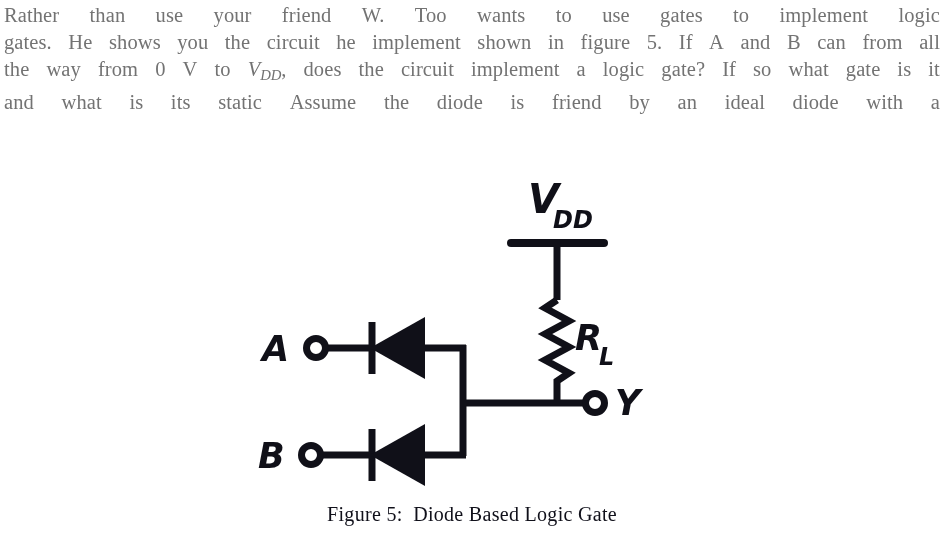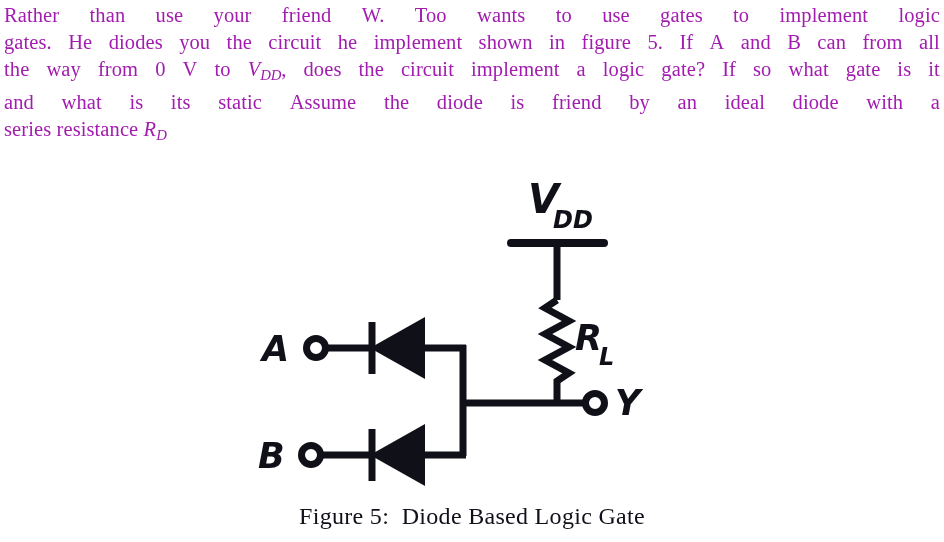--- a/index.html
+++ b/index.html
@@ -20,21 +20,21 @@
   #problem-text {
     position: absolute;
     left: 4px;
     top: 2px;
     width: 936px;
     font-size: 20.5px;
     line-height: 27px;
     text-align: justify;
     text-justify: inter-word;
     letter-spacing: 0.1px;
-    color: #a21caf;
+    color: #737373;
   }
   #problem-text .ln {
     display: block;
     white-space: nowrap;
   }
   
   #problem-text .ln.just {
     display: flex;
     justify-content: space-between;
     white-space: normal;
@@ -77,21 +77,21 @@
   .ckt-label-v    { font-size: 40px; }
   .ckt-label-sub  { font-size: 24px; }
 
   
   #figure-caption {
     position: absolute;
     left: 0;
     top: 503px;
     width: 944px;
     text-align: center;
-    font-size: 24px;
+    font-size: 20px;
     letter-spacing: 0.3px;
     color: #10101a;
   }
 </style>
 </head>
 <body>
 
 <div id="problem-text">
     <span class="ln just">
       <span>Rather</span>
@@ -105,21 +105,21 @@
       <span>to</span>
       <span>use</span>
       <span>gates</span>
       <span>to</span>
       <span>implement</span>
       <span>logic</span>
     </span>
     <span class="ln just">
       <span>gates.</span>
       <span>He</span>
-      <span>diodes</span>
+      <span>shows</span>
       <span>you</span>
       <span>the</span>
       <span>circuit</span>
       <span>he</span>
       <span>implement</span>
       <span>shown</span>
       <span>in</span>
       <span>figure</span>
       <span>5.</span>
       <span>If</span>
@@ -163,21 +163,20 @@
       <span>diode</span>
       <span>is</span>
       <span>friend</span>
       <span>by</span>
       <span>an</span>
       <span>ideal</span>
       <span>diode</span>
       <span>with</span>
       <span>a</span>
     </span>
-    <span class="ln">series resistance <span class="mathvar">R<span class="mathsub">D</span></span></span>
   </div>
 
 <div id="figure-area">
 
   <svg id="circuit-svg" width="944" height="325" viewBox="0 0 944 325">
 
     <g stroke="#101018" fill="none" stroke-width="7" stroke-linecap="butt">
 
       <line x1="511" y1="78" x2="604" y2="78" stroke-width="8" stroke-linecap="round"></line>
       <line x1="557" y1="78" x2="557" y2="135"></line>

